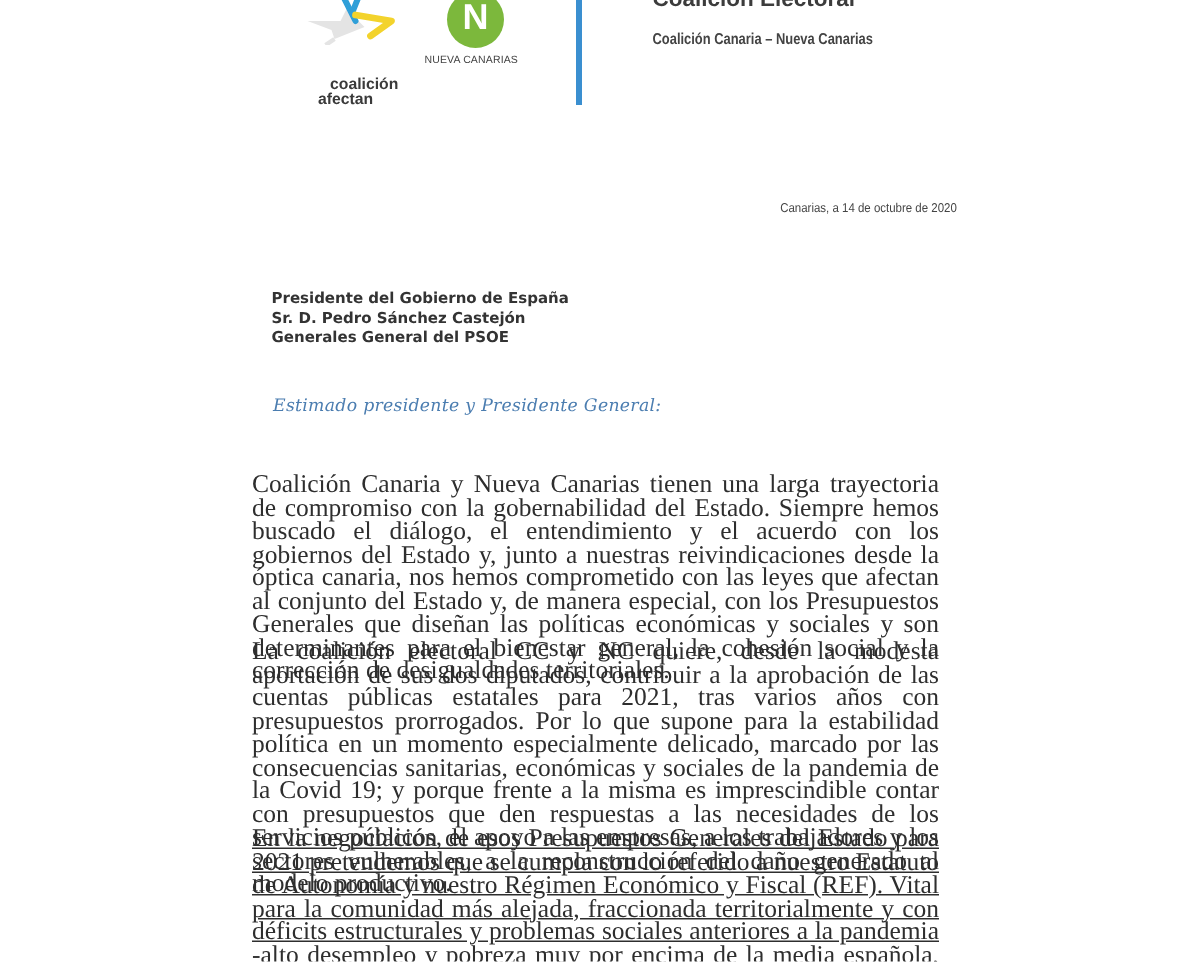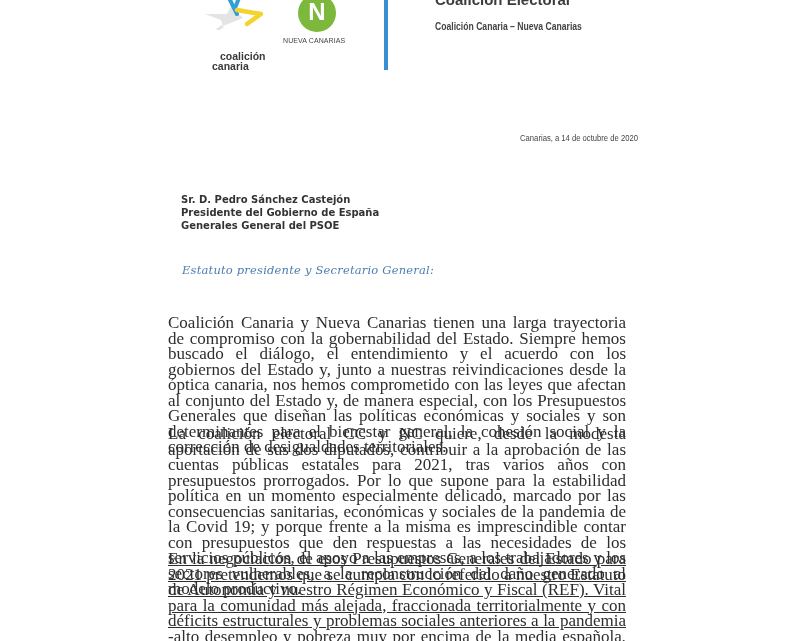--- a/index.html
+++ b/index.html
@@ -43,43 +43,43 @@
   <div class="logo-cc">
     <svg width="72" height="30" viewBox="0 0 72 30">
       <polygon points="2,14 24,14 30,2 36,14 40,18 20,26 18,20" fill="#e4e4e4"></polygon>
       <polyline points="26,-2 34,14" stroke="#2f9fd8" stroke-width="4" fill="none" stroke-linecap="round"></polyline>
       <polyline points="36,-2 32,8" stroke="#2f9fd8" stroke-width="4" fill="none" stroke-linecap="round"></polyline>
       <polyline points="34,10 58,14 44,24" stroke="#f3d32c" stroke-width="4.5" fill="none" stroke-linejoin="round" stroke-linecap="round"></polyline>
       <polyline points="20,26 14,30" stroke="#e4e4e4" stroke-width="3" fill="none"></polyline>
     </svg>
     <div class="cc-text">
       <span>coalición</span>
-      <span class="l2">canaria</span>
+      <span class="l2">afectan</span>
     </div>
   </div>
 
   <div class="logo-nc">
     <div class="nc-circle">
       <div class="nc-n">N</div>
     </div>
     <div class="nc-label">NUEVA CANARIAS</div>
   </div>
 
   <div class="blue-bar"></div>
 
   <div class="header-title">Coalición Electoral</div>
   <div class="header-sub">Coalición Canaria – Nueva Canarias</div>
 
   <div class="date">Canarias, a 14 de octubre de 2020</div>
 
   <div class="recipient">
+    <div>Presidente del Gobierno de España</div>
     <div>Sr. D. Pedro Sánchez Castejón</div>
-    <div>Presidente del Gobierno de España</div>
     <div>Generales General del PSOE</div>
   </div>
 
-  <div class="salutation">Estatuto presidente y Secretario General:</div>
+  <div class="salutation">Estimado presidente y Presidente General:</div>
 
   <div class="body-text p1">Coalición Canaria y Nueva Canarias tienen una larga trayectoria de compromiso con la gobernabilidad del Estado. Siempre hemos buscado el diálogo, el entendimiento y el acuerdo con los gobiernos del Estado y, junto a nuestras reivindicaciones desde la óptica canaria, nos hemos comprometido con las leyes que afectan al conjunto del Estado y, de manera especial, con los Presupuestos Generales que diseñan las políticas económicas y sociales y son determinantes para el bienestar general, la cohesión social y la corrección de desigualdades territoriales.</div>
   <div class="body-text p2">La coalición electoral CC y NC quiere, desde la modesta aportación de sus dos diputados, contribuir a la aprobación de las cuentas públicas estatales para 2021, tras varios años con presupuestos prorrogados. Por lo que supone para la estabilidad política en un momento especialmente delicado, marcado por las consecuencias sanitarias, económicas y sociales de la pandemia de la Covid 19; y porque frente a la misma es imprescindible contar con presupuestos que den respuestas a las necesidades de los servicios públicos, el apoyo a las empresas, a los trabajadores y los sectores vulnerables, a la reconstrucción del daño generado al modelo productivo.</div>
   <div class="body-text p3">En la negociación de esos Presupuestos Generales del Estado para 2021 pretendemos que se cumpla con lo referido a nuestro Estatuto de Autonomía y nuestro Régimen Económico y Fiscal (REF). Vital para la comunidad más alejada, fraccionada territorialmente y con déficits estructurales y problemas sociales anteriores a la pandemia -alto desempleo y pobreza muy por encima de la media española, entre otros-, que ahora se han visto agrandados.</div>
 
 </div>
 
 </body></html>

